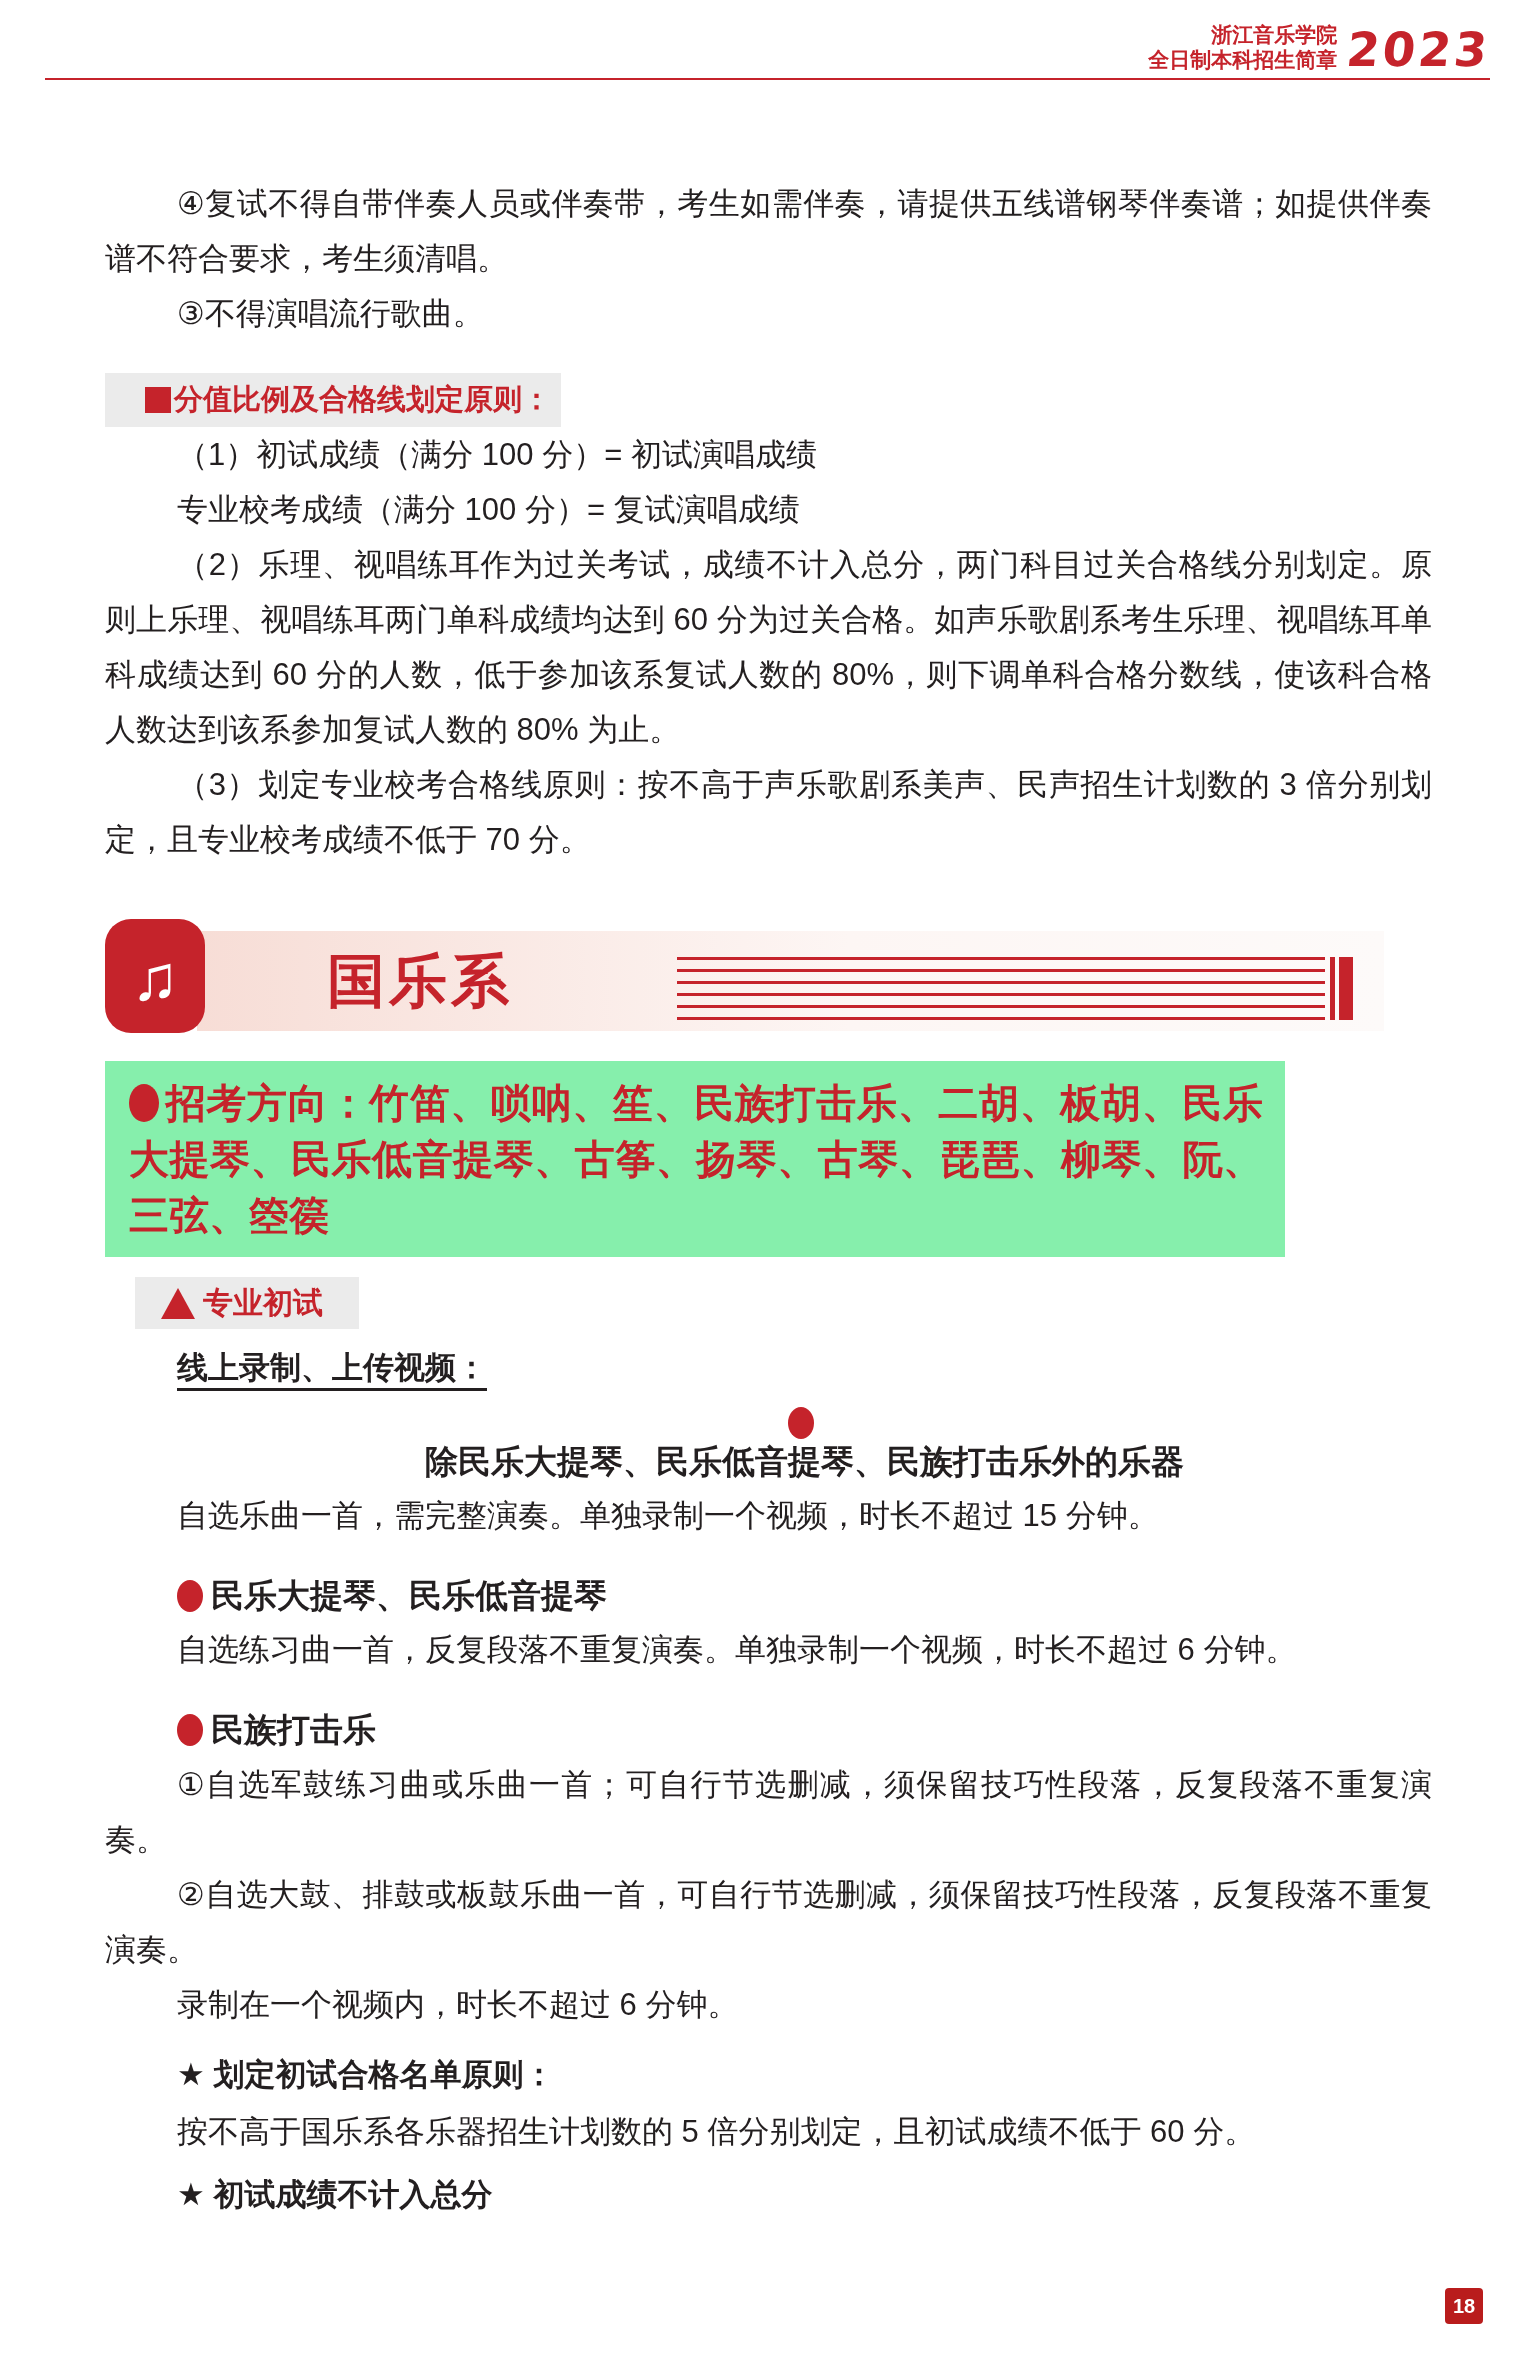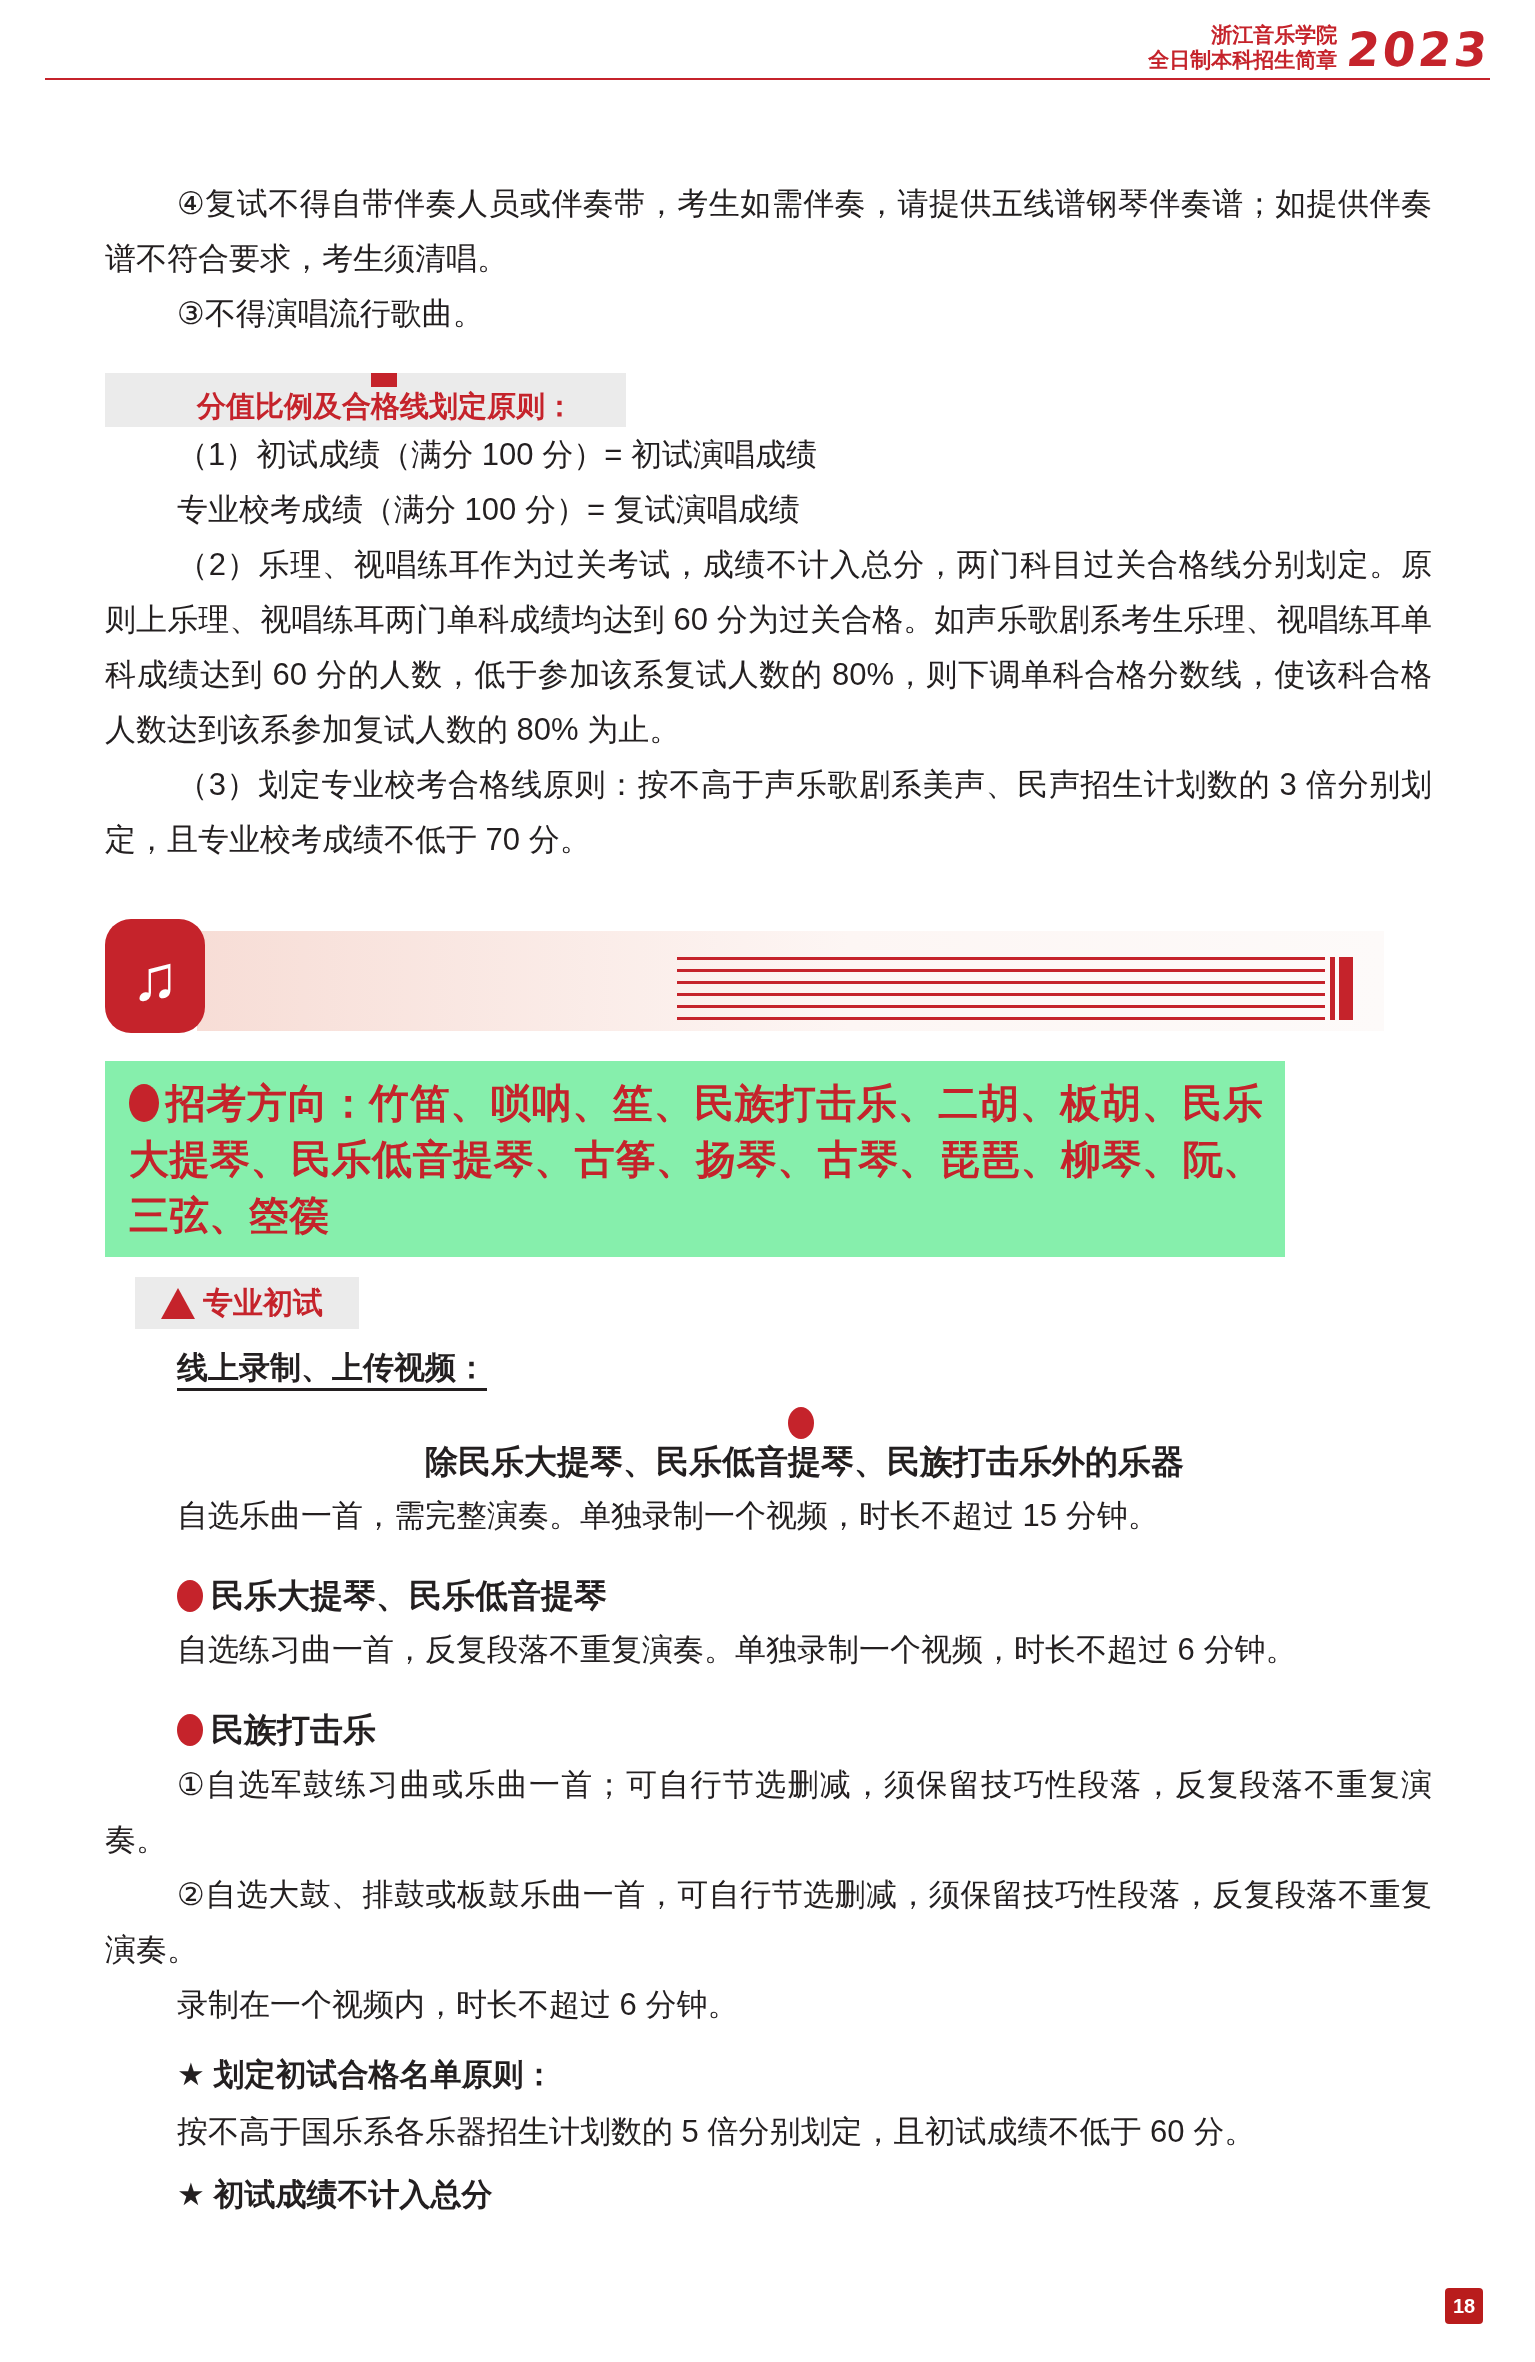--- a/index.html
+++ b/index.html
@@ -17,22 +17,22 @@
     letter-spacing:3px; transform:skewX(-6deg); font-family:"DejaVu Sans",sans-serif;
   }
   .hdr-rule { margin-top:6px; height:2px; background:#c5232b; }
   
   .content { margin:0 103px 0 105px; padding-top:96px; }
   .body-p { font-size:31px; line-height:55px; color:#231f20; }
   .indent { text-indent:72px; }
   .justify { text-align:justify; }
   
   .sec-bar {
-    margin-top:32px; width:521px; height:54px; background:#ebebeb;
-    display:flex; align-items:center; padding-left:40px;flex-direction:column;
+    margin-top:32px; width:456px; height:54px; background:#ebebeb;
+    display:flex; align-items:center; padding-left:40px;
   }
   .sq { width:26px; height:26px; background:#c5232b; display:inline-block; margin-right:3px; }
   .sec-bar-text { color:#c5232b; font-weight:bold; font-size:29px; white-space:nowrap; }
   
   .banner { position:relative; margin-top:52px; height:114px; }
   .banner-bg {
     position:absolute; left:92px; right:48px; top:12px; bottom:2px;
     background:linear-gradient(to right, #f7ddd6, #fdf6f4 55%, #fdfaf9);
   }
   .banner-icon {
@@ -116,20 +116,21 @@
     <p class="body-p indent">（1）初试成绩（满分 100 分）= 初试演唱成绩</p>
     <p class="body-p indent">专业校考成绩（满分 100 分）= 复试演唱成绩</p>
     <p class="body-p indent justify">（2）乐理、视唱练耳作为过关考试，成绩不计入总分，两门科目过关合格线分别划定。原则上乐理、视唱练耳两门单科成绩均达到 60 分为过关合格。如声乐歌剧系考生乐理、视唱练耳单科成绩达到 60 分的人数，低于参加该系复试人数的 80%，则下调单科合格分数线，使该科合格人数达到该系参加复试人数的 80% 为止。</p>
     <p class="body-p indent justify">（3）划定专业校考合格线原则：按不高于声乐歌剧系美声、民声招生计划数的 3 倍分别划定，且专业校考成绩不低于 70 分。</p>
 
     <div class="banner">
       <div class="banner-bg"></div>
       <div class="banner-icon">
         <span class="note-glyph">♫</span>
       </div>
+      <div class="banner-title">国乐系</div>
       <div class="staff">
         <span class="staff-thin"></span>
         <span class="staff-thick"></span>
       </div>
     </div>
 
     <div class="directions">
       <span class="dot dot-lg"></span><span>招考方向：竹笛、唢呐、笙、民族打击乐、二胡、板胡、民乐大提琴、民乐低音提琴、古筝、扬琴、古琴、琵琶、柳琴、阮、三弦、箜篌</span>
     </div>
 

